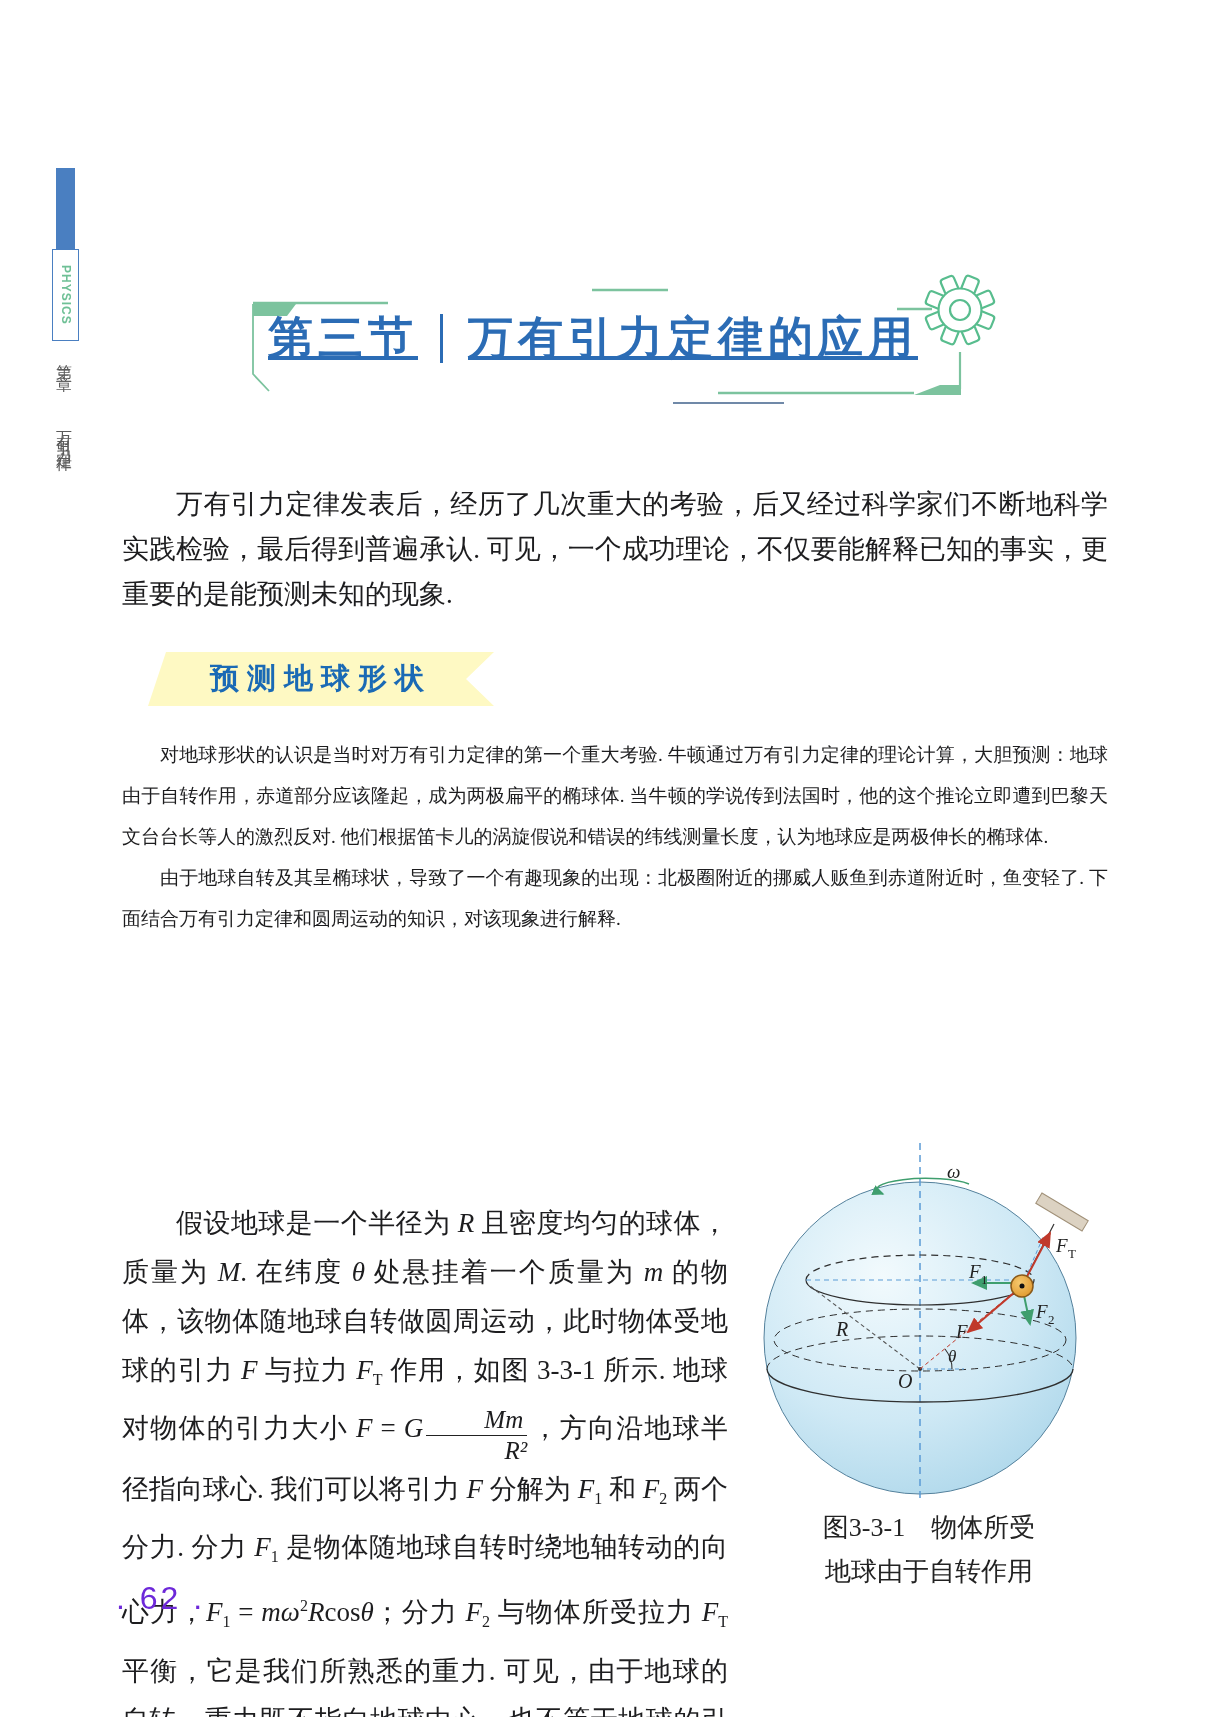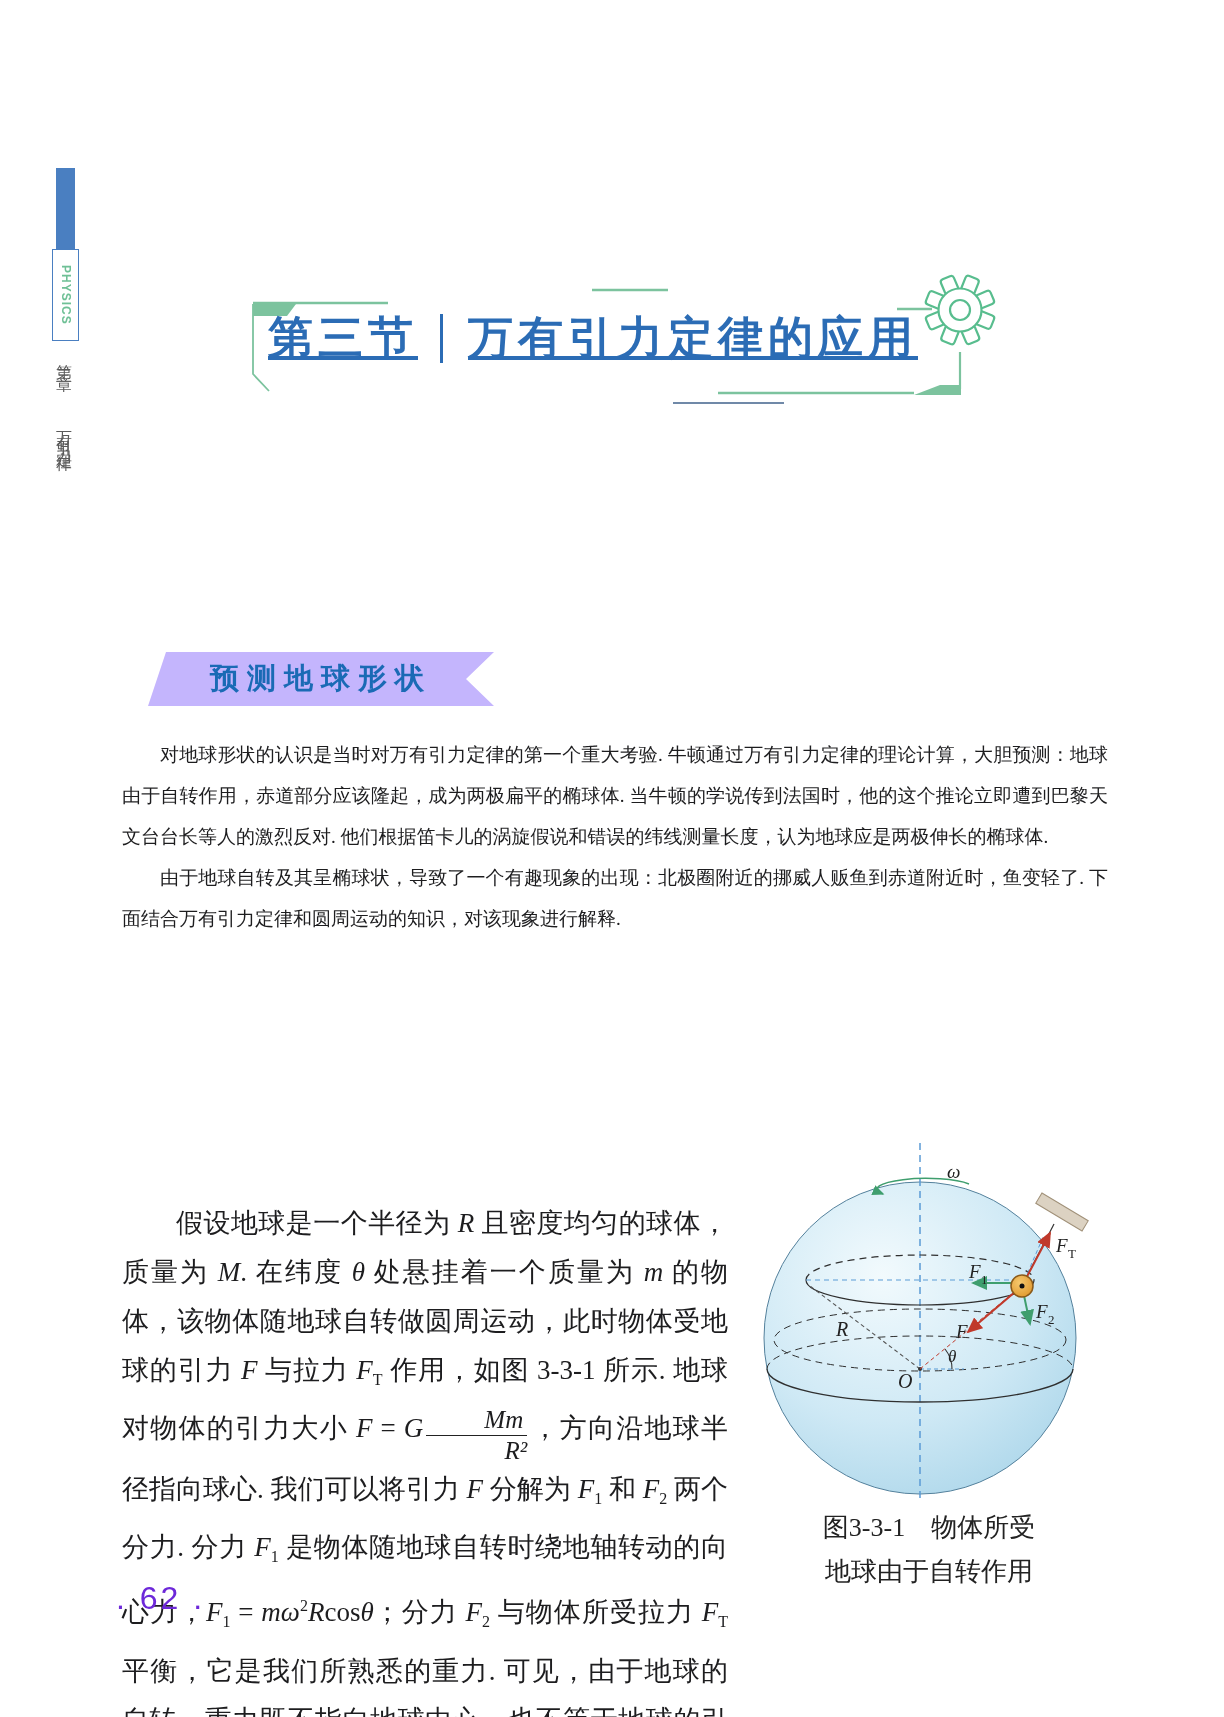--- a/index.html
+++ b/index.html
@@ -38,21 +38,21 @@
   .sec-sep { position:absolute; left:440px; top:314px; width:3px; height:49px; background:#2b6cb5; }
   .sec-title { left:468px; top:308px; }
 
   
   .intro {
     position:absolute; left:122px; top:455px; width:986px;
     font-size:27px; line-height:45px; text-align:justify; text-indent:2em;
   }
   .banner {
     position:absolute; left:148px; top:652px; width:346px; height:54px;
-    background:#c4b5fd;
+    background:#fef9c3;
     clip-path:polygon(18px 0, 100% 0, calc(100% - 28px) 50%, 100% 100%, 0 100%);
     display:flex; align-items:center; justify-content:center;
     font-family:"Liberation Sans","DejaVu Sans",sans-serif;
     font-weight:bold; font-size:29px; color:#1a6ab5; letter-spacing:8px;
   }
   .bodytext {
     position:absolute; left:122px; top:734px; width:986px;
     font-size:19px; line-height:41px; text-align:justify;
   }
   .bodytext p { margin:0; text-indent:2em; }
@@ -131,20 +131,21 @@
         </g>
       <circle r="21.5"></circle>
       <circle r="10"></circle>
     </g>
   </svg>
 
   <div class="sec-no">第三节</div>
   <div class="sec-sep"></div>
   <div class="sec-title">万有引力定律的应用</div>
 
+  <p class="intro">万有引力定律发表后，经历了几次重大的考验，后又经过科学家们不断地科学实践检验，最后得到普遍承认. 可见，一个成功理论，不仅要能解释已知的事实，更重要的是能预测未知的现象.</p>
 
   <div class="banner">预测地球形状</div>
 
   <div class="bodytext">
     <p>对地球形状的认识是当时对万有引力定律的第一个重大考验. 牛顿通过万有引力定律的理论计算，大胆预测：地球由于自转作用，赤道部分应该隆起，成为两极扁平的椭球体. 当牛顿的学说传到法国时，他的这个推论立即遭到巴黎天文台台长等人的激烈反对. 他们根据笛卡儿的涡旋假说和错误的纬线测量长度，认为地球应是两极伸长的椭球体.</p>
     <p>由于地球自转及其呈椭球状，导致了一个有趣现象的出现：北极圈附近的挪威人贩鱼到赤道附近时，鱼变轻了. 下面结合万有引力定律和圆周运动的知识，对该现象进行解释.</p>
   </div>
 
   <p class="derivation"><span>假设地球是一个半径为 </span><span class="var">R</span><span> 且密度均匀的球体，质量为 </span><span class="var">M</span><span>. 在纬度 </span><span class="var">θ</span><span> 处悬挂着一个质量为 </span><span class="var">m</span><span> 的物体，该物体随地球自转做圆周运动，此时物体受地球的引力 </span><span class="var">F</span><span> 与拉力 </span><span class="var">F</span><sub>T</sub><span> 作用，如图 3-3-1 所示. 地球对物体的引力大小 </span><span class="var">F</span><span> = </span><span class="var">G</span><span class="frac"><span class="num">Mm</span><span class="den">R²</span></span><span>，方向沿地球半径指向球心. 我们可以将引力 </span><span class="var">F</span><span> 分解为 </span><span class="var">F</span><sub>1</sub><span> 和 </span><span class="var">F</span><sub>2</sub><span> 两个分力. 分力 </span><span class="var">F</span><sub>1</sub><span> 是物体随地球自转时绕地轴转动的向心力，</span><span class="var">F</span><sub>1</sub><span> = </span><span class="var">m</span><span class="var">ω</span><sup>2</sup><span class="var">R</span><span>cos</span><span class="var">θ</span><span>；分力 </span><span class="var">F</span><sub>2</sub><span> 与物体所受拉力 </span><span class="var">F</span><sub>T</sub><span> 平衡，它是我们所熟悉的重力. 可见，由于地球的自转，重力既不指向地球中心，也不等于地球的引力.</span></p>
 

